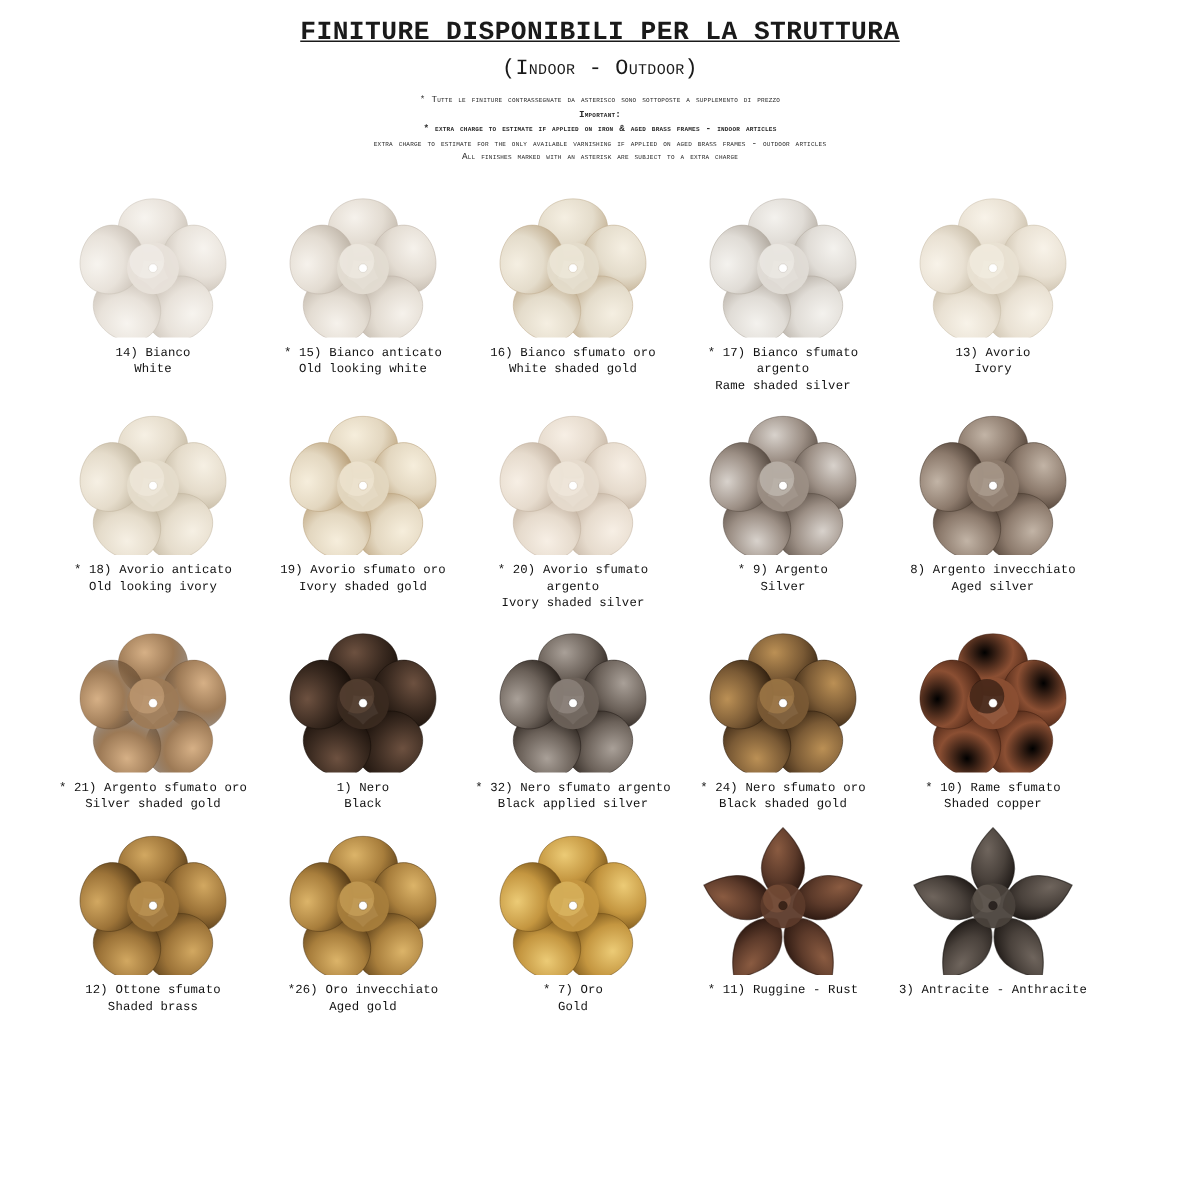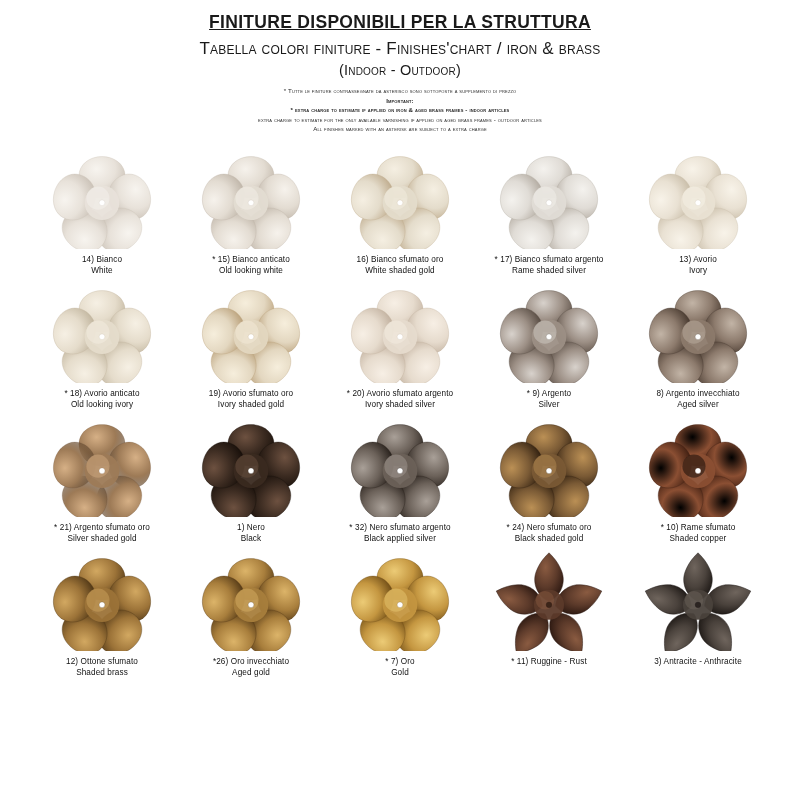--- a/index.html
+++ b/index.html
@@ -13,20 +13,21 @@
     font-family: "Liberation Sans", sans-serif;
     color: #1a1a1a;
     overflow: hidden;
   }
   .page {
     position: relative;
     width: 800px;
     height: 800px;
     box-sizing: border-box;
     padding: 10px 14px 4px 14px;
+    font-family: Liberation Mono, monospace;
   }
 
   
   .title-main {
     text-align: center;
     font-weight: bold;
     font-size: 17.5px;
     letter-spacing: 0.3px;
     text-decoration: underline;
     margin: 2px 0 6px 0;
@@ -59,21 +60,21 @@
 
   
   .grid {
     margin-top: 10px;
     display: flex;
     flex-direction: column;
     gap: 2px;
   }
   .row {
     display: flex;
-    justify-content: space-between;
+    justify-content: flex-start;
     align-items: flex-start;
     padding: 0 18px;
   }
   .cell {
     width: 140px;
     display: flex;
     flex-direction: column;
     align-items: center;
   }
   .flower-wrap {
@@ -95,21 +96,20 @@
     letter-spacing: 0.1px;
   }
   .caption .l2 { display: block; }
 </style>
 </head>
 <body>
 
 <div class="page">
 
   <div class="title-main">FINITURE DISPONIBILI PER LA STRUTTURA</div>
-  <div class="title-sub">Tabella colori finiture - Finishes'chart / iron &amp; brass</div>
   <div class="title-sub2">(Indoor - Outdoor)</div>
 
   <div class="notes">
     <div>*  Tutte le finiture contrassegnate da asterisco sono sottoposte a supplemento di prezzo</div>
     <div class="n-strong">Important:</div>
     <div class="n-strong">*  extra charge to estimate if applied on iron &amp; aged brass frames - indoor articles</div>
     <div>extra charge to estimate for the only available varnishing if applied on aged brass frames - outdoor articles</div>
     <div>All finishes marked with an asterisk are subject to a extra charge</div>
   </div>
 

